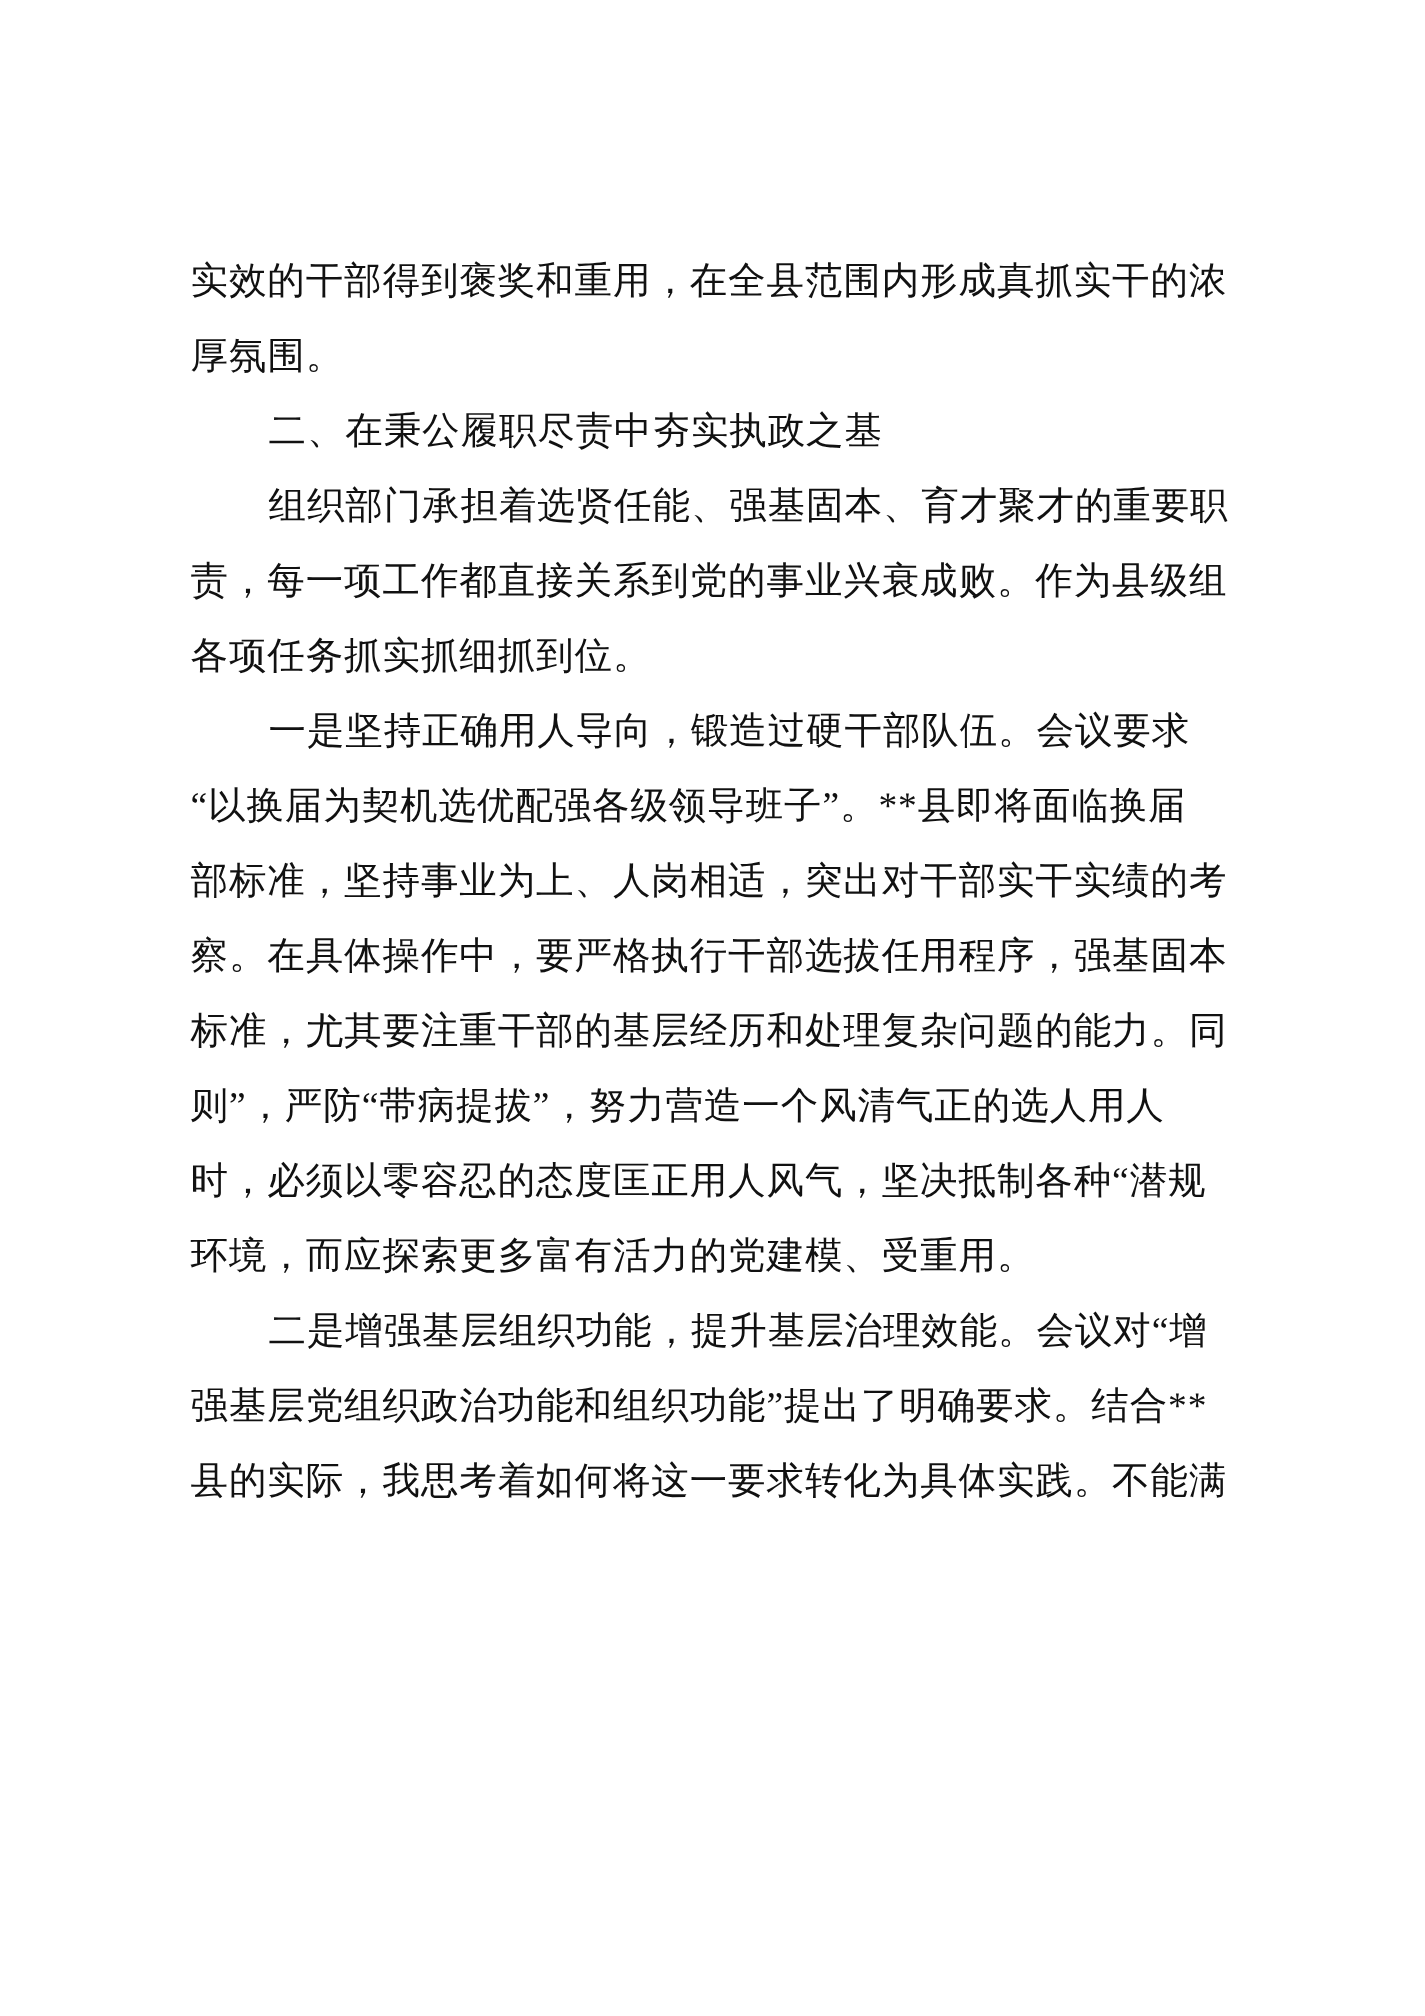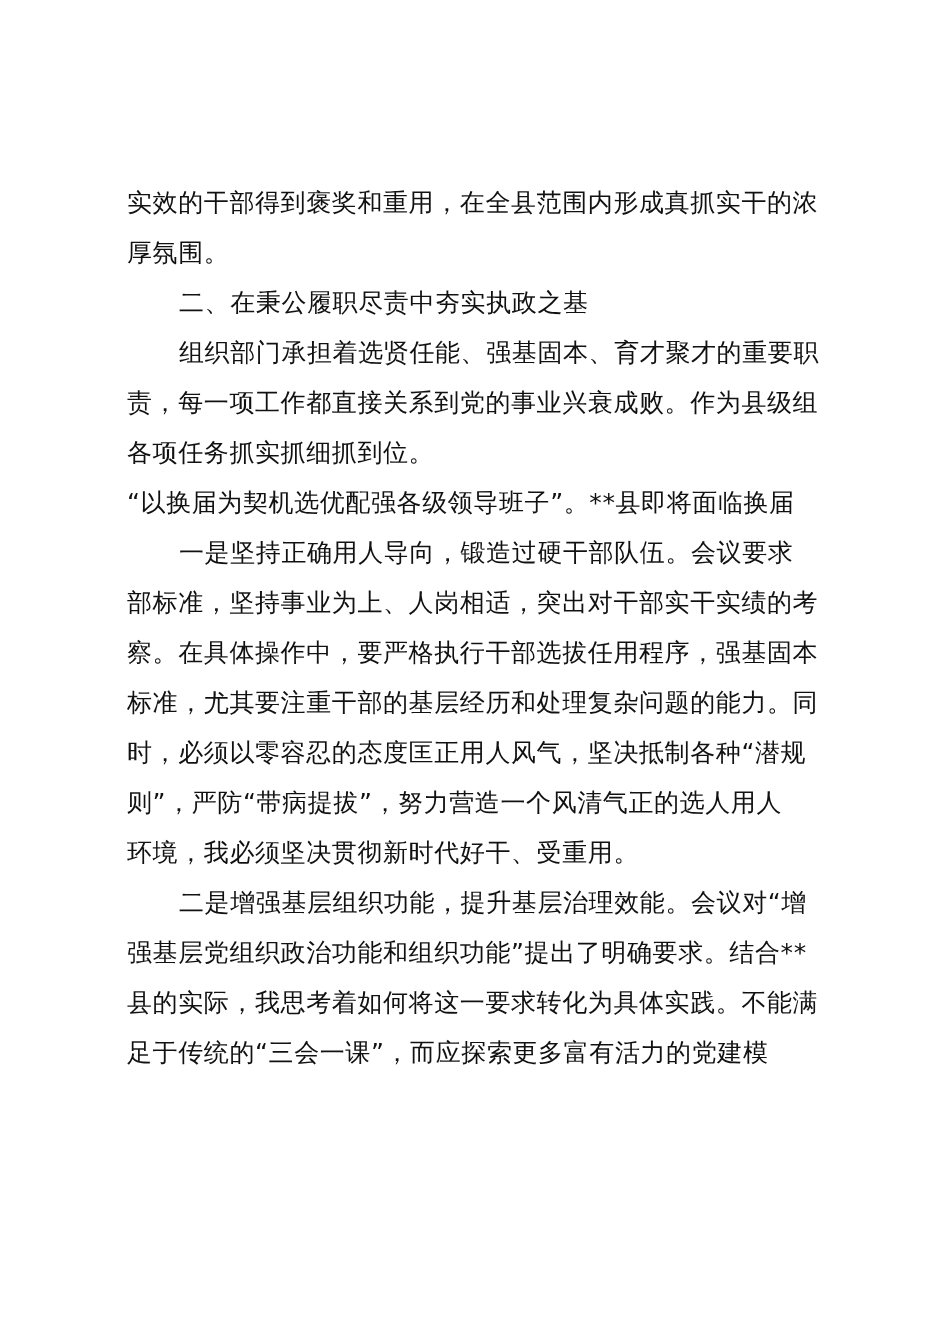--- a/index.html
+++ b/index.html
@@ -11,22 +11,23 @@
       width: 950px;
       height: 1344px;
       position: relative;
       overflow: hidden;
       font-family: "DejaVu Sans", "Liberation Sans", sans-serif;
       color: #111111;
     }
     .page {
       position: absolute;
       left: 127px;
-      top: 178px;
+      top: 163px;
       width: 704px;
+      font-family: Liberation Serif, serif;
     }
     .line {
       height: 50px;
       line-height: 50px;
       font-size: 25px;
       white-space: nowrap;
       letter-spacing: 0.6px;
       overflow: visible;
     }
     .indent {
@@ -36,25 +37,24 @@
 </head>
 <body>
 
 <div class="page">
   <div class="line">实效的干部得到褒奖和重用，在全县范围内形成真抓实干的浓</div>
   <div class="line">厚氛围。</div>
   <div class="line indent">二、在秉公履职尽责中夯实执政之基</div>
   <div class="line indent">组织部门承担着选贤任能、强基固本、育才聚才的重要职</div>
   <div class="line">责，每一项工作都直接关系到党的事业兴衰成败。作为县级组</div>
   <div class="line">各项任务抓实抓细抓到位。</div>
+  <div class="line indent">一是坚持正确用人导向，锻造过硬干部队伍。会议要求</div>
   <div class="line">“以换届为契机选优配强各级领导班子”。**县即将面临换届</div>
-  <div class="line indent">一是坚持正确用人导向，锻造过硬干部队伍。会议要求</div>
   <div class="line">部标准，坚持事业为上、人岗相适，突出对干部实干实绩的考</div>
   <div class="line">察。在具体操作中，要严格执行干部选拔任用程序，强基固本</div>
   <div class="line">标准，尤其要注重干部的基层经历和处理复杂问题的能力。同</div>
+  <div class="line">则”，严防“带病提拔”，努力营造一个风清气正的选人用人</div>
   <div class="line">时，必须以零容忍的态度匡正用人风气，坚决抵制各种“潜规</div>
-  <div class="line">则”，严防“带病提拔”，努力营造一个风清气正的选人用人</div>
-  <div class="line">环境，我必须坚决贯彻新时代好干、受重用。</div>
+  <div class="line">环境，而应探索更多富有活力的党建模、受重用。</div>
   <div class="line indent">二是增强基层组织功能，提升基层治理效能。会议对“增</div>
   <div class="line">强基层党组织政治功能和组织功能”提出了明确要求。结合**</div>
   <div class="line">县的实际，我思考着如何将这一要求转化为具体实践。不能满</div>
-  <div class="line">足于传统的“三会一课”，而应探索更多富有活力的党建模</div>
 </div>
 
 </body></html>

